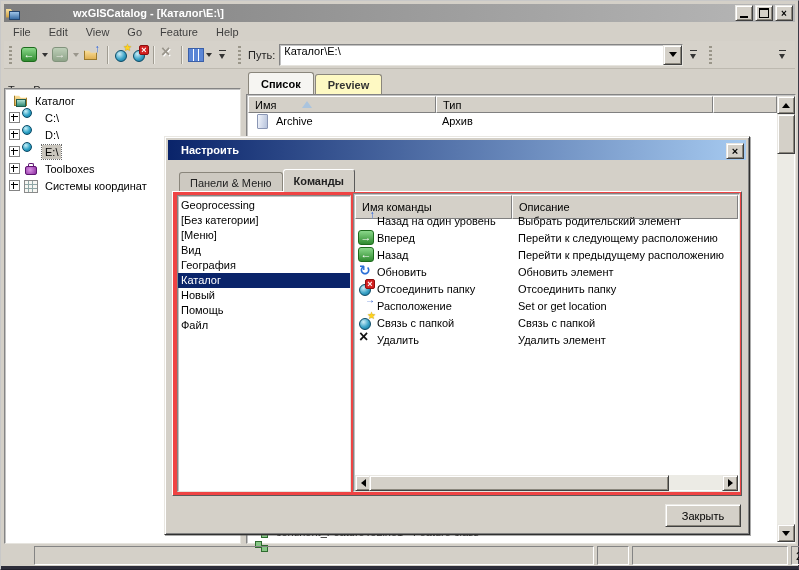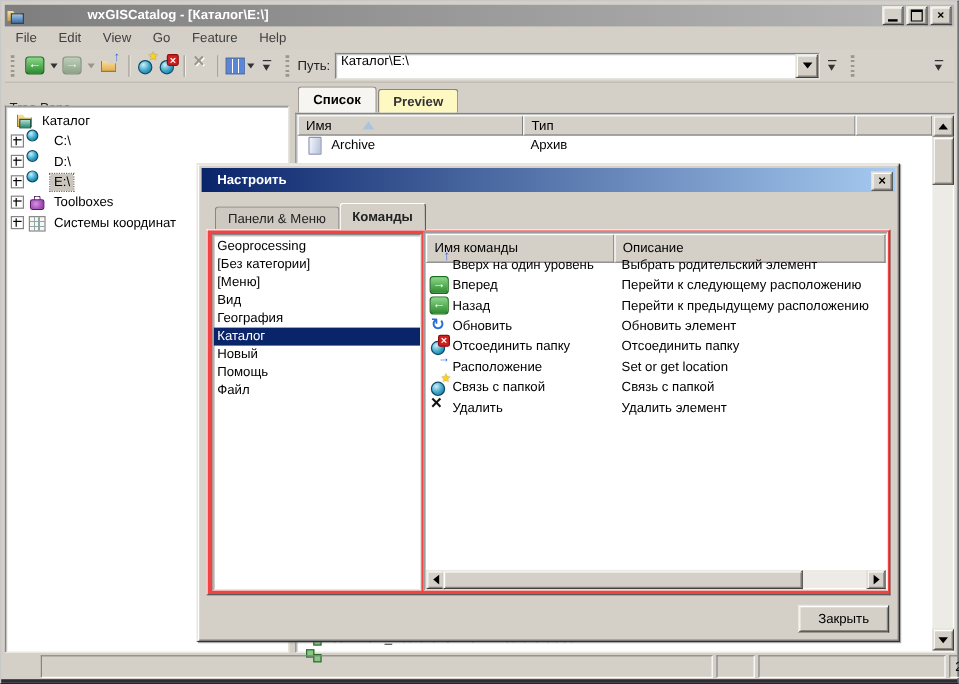--- a/index.html
+++ b/index.html
@@ -345,21 +345,21 @@
               <span>Имя команды</span>
             </span>
           <span class="hcell">
               <span>Описание</span>
             </span>
         </div>
         <div class="cmd-rows">
   <div class="cmd-row">
     <span class="n">
                 <span class="ico folder-up-icon"></span>
-                <span>Вверх на один уровень</span>
+                <span>Назад на один уровень</span>
               </span>
     <span class="d">Выбрать родительский элемент</span>
   </div>
 
   <div class="cmd-row">
     <span class="n">
                 <span class="ico forward-icon"></span>
                 <span>Вперед</span>
               </span>
     <span class="d">Перейти к следующему расположению</span>

